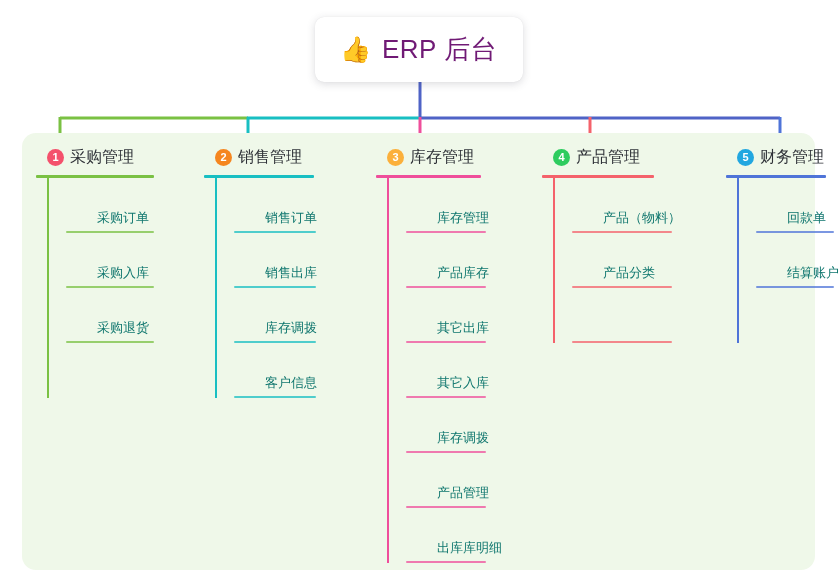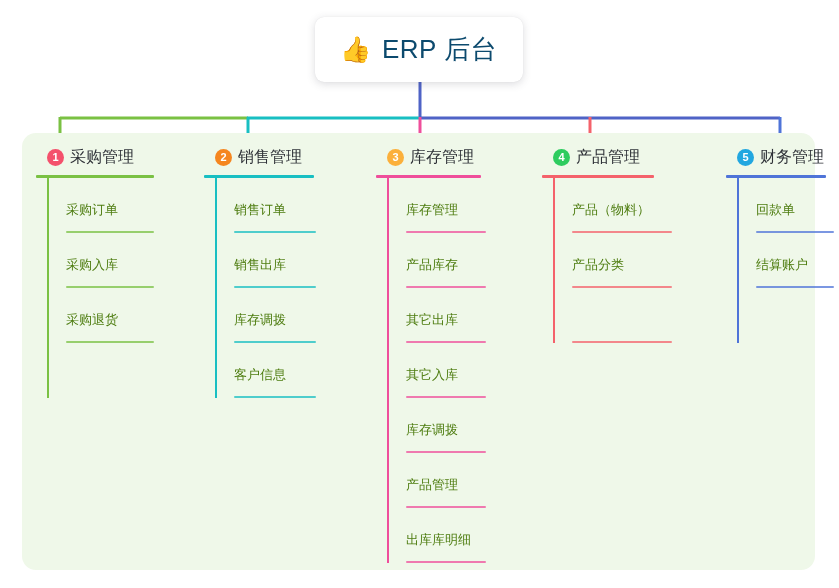--- a/index.html
+++ b/index.html
@@ -17,21 +17,21 @@
     left: 315px; top: 17px;
     width: 208px; height: 65px;
     background: #ffffff;
     border-radius: 9px;
     box-shadow: 0 2px 9px rgba(60,60,80,0.18), 0 0 1px rgba(0,0,0,0.10);
     display: flex; align-items: center; justify-content: center;
     gap: 10px;
   }
   .root-emoji { font-size: 25px; line-height: 1; }
   .root-label {
-    font-size: 26px; color: #0c4a6e; letter-spacing: .5px;
+    font-size: 26px; color: #701a75; letter-spacing: .5px;
     white-space: nowrap;
   }
 
   
   #wires { position: absolute; left: 0; top: 0; width: 839px; height: 588px; }
 
   
   .panel {
     position: absolute;
     left: 22px; top: 133px;
@@ -59,22 +59,23 @@
   .spine {
     position: absolute; left: 11px; top: 0; width: 2px;
   }
   .item {
     position: relative;
     height: 55px;
     padding-left: 30px;
     display: flex; flex-direction: column; justify-content: flex-end;
   }
   .item-label {
-    font-size: 13px; color: #4d7c0f; white-space: nowrap;
-    padding-bottom: 12px;
+    font-size: 13px; color: #0f766e; white-space: nowrap;
+    padding-bottom: 4px;
+    margin-left: 31px;
   }
   .item-rule { height: 2px; border-radius: 1px; }
 </style>
 </head>
 <body>
 
 <div id="stage">
 
   <svg id="wires" viewBox="0 0 839 588" xmlns="http://www.w3.org/2000/svg">
 

